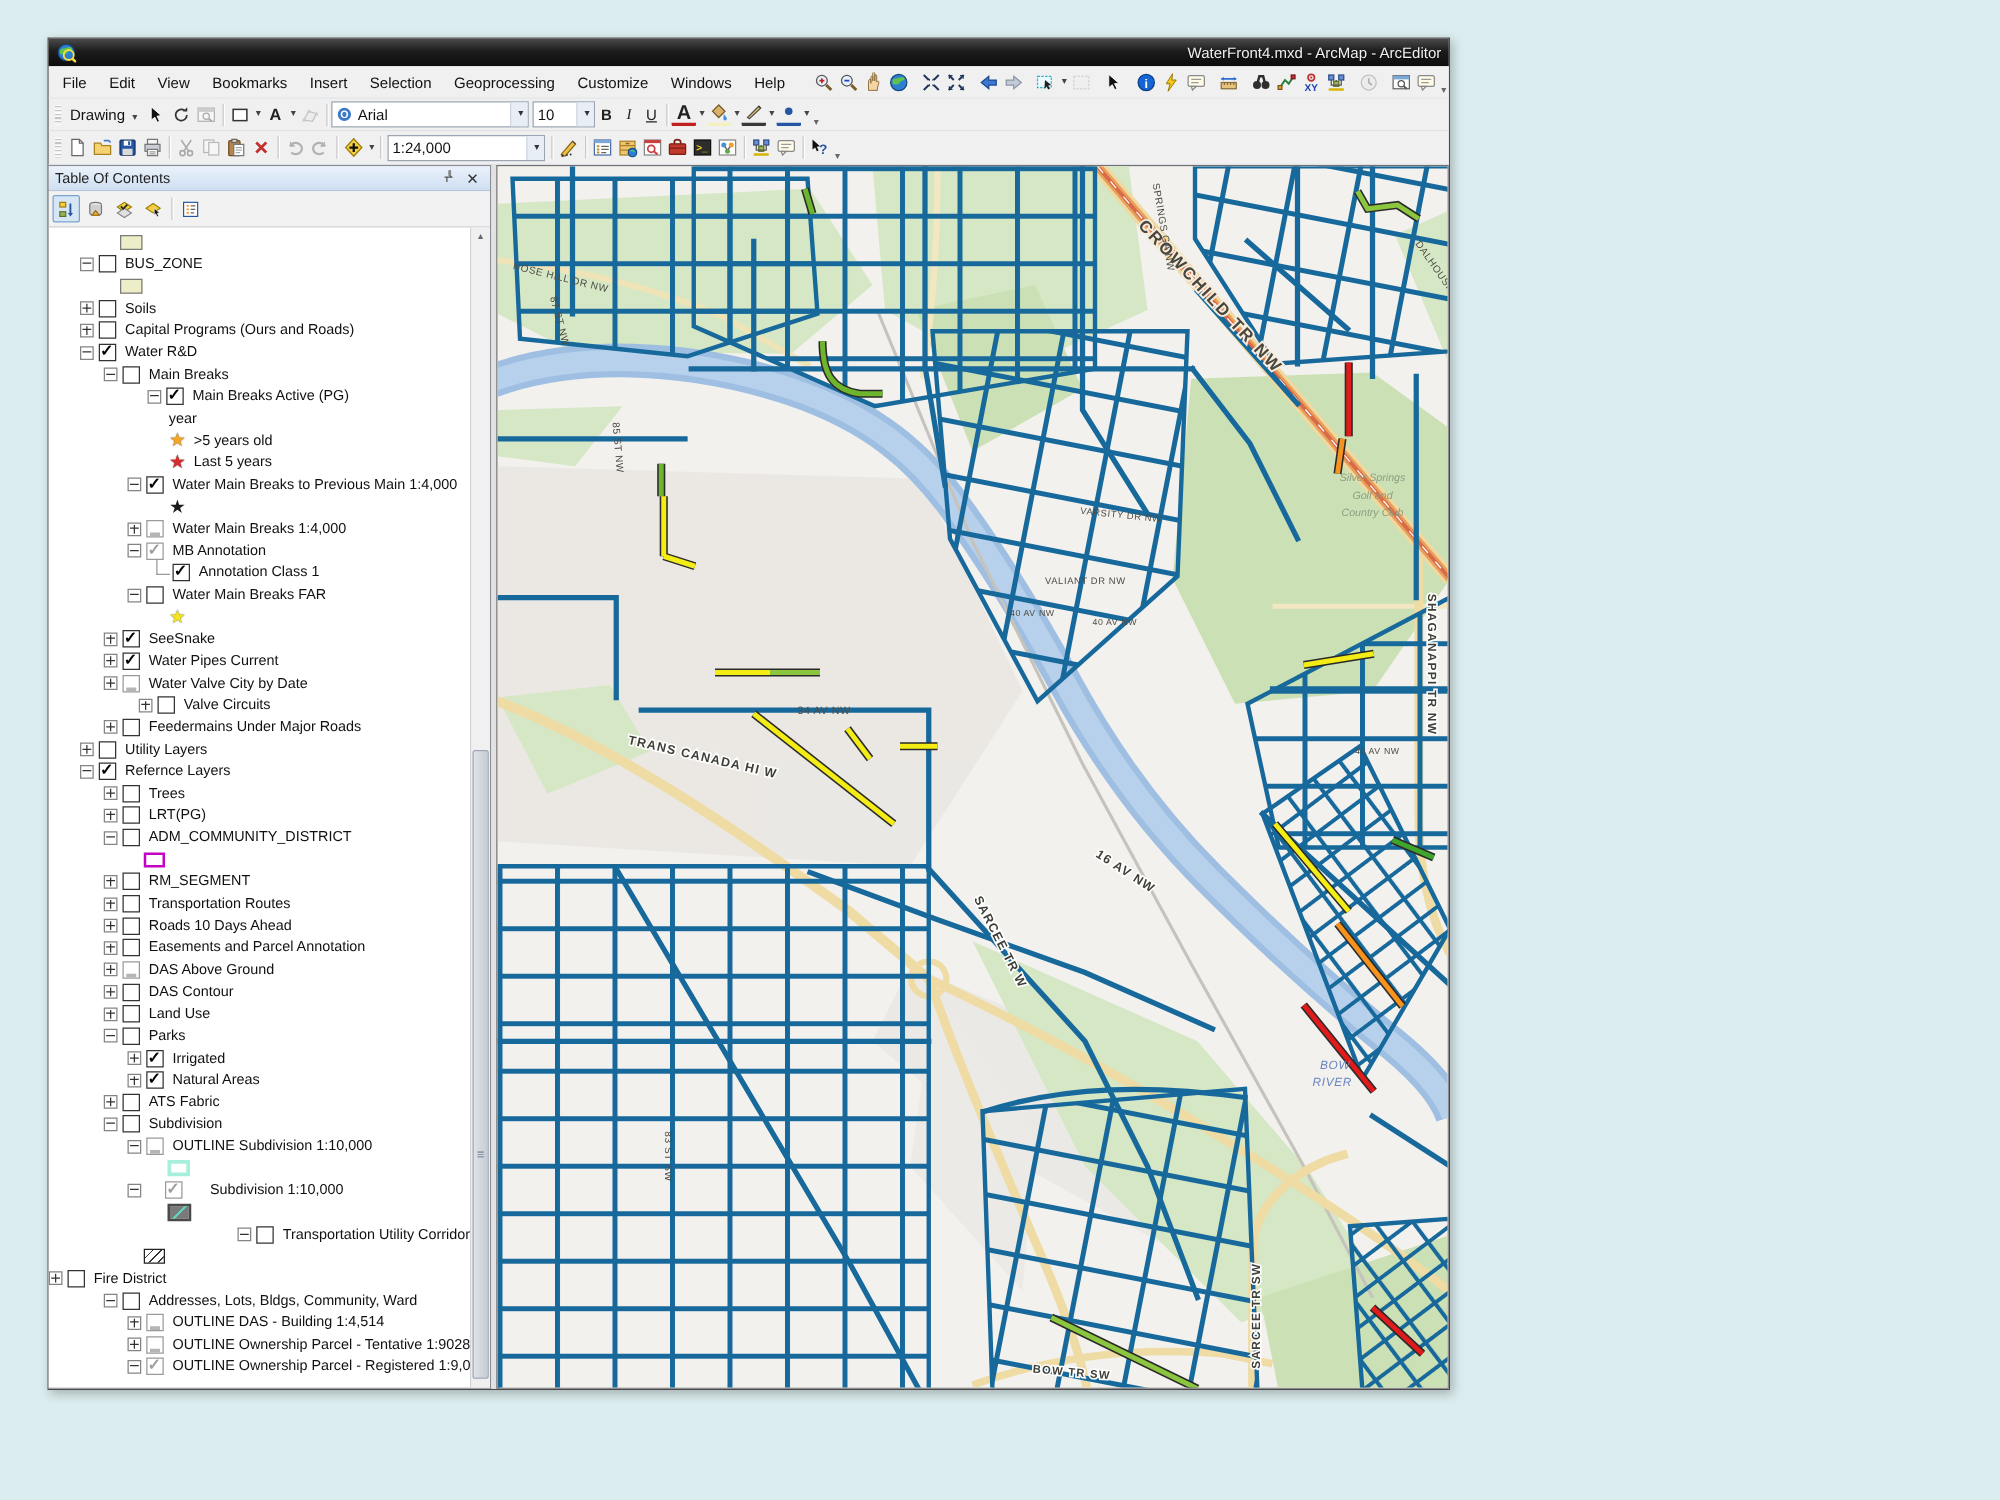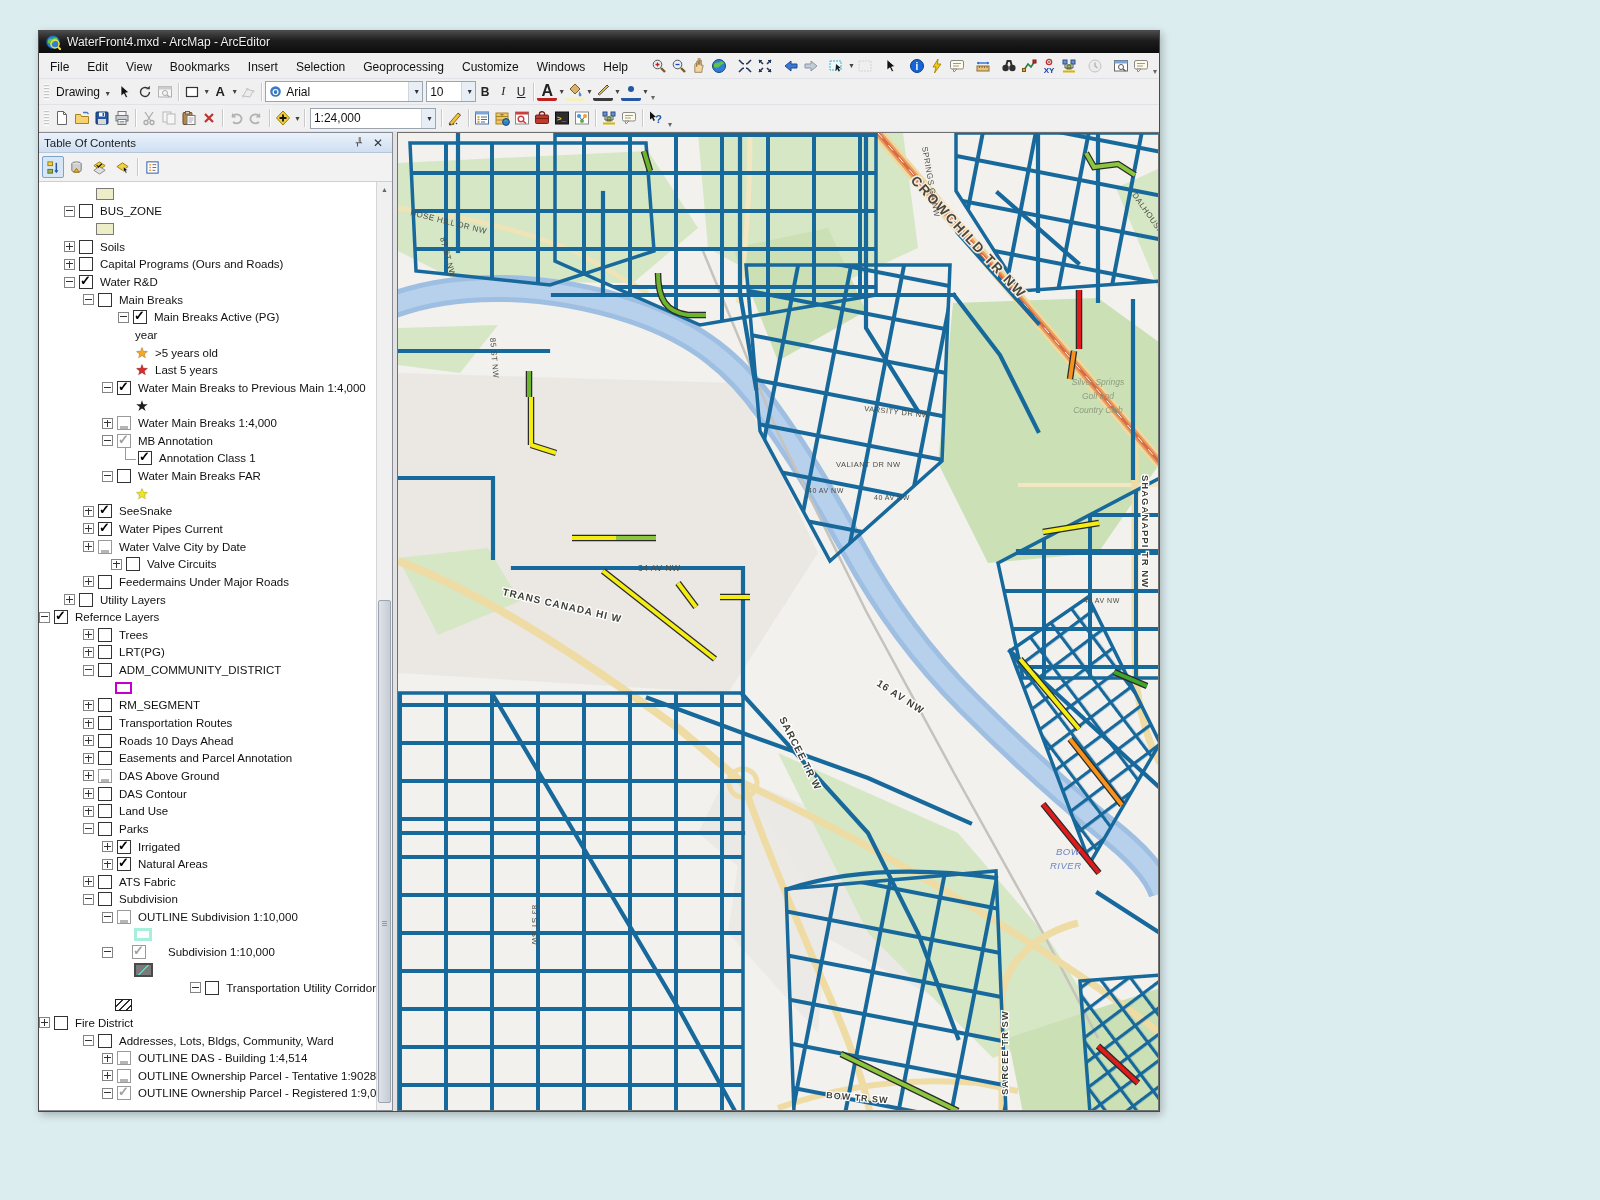--- a/index.html
+++ b/index.html
@@ -1,18 +1,18 @@
 <!DOCTYPE html>
 <html><head>
 <meta charset="utf-8">
 <style>
   html,body{margin:0;padding:0;width:1600px;height:1200px;background:#dcedef;font-family:"Liberation Sans",sans-serif;overflow:hidden;}
   #win{position:absolute;left:38px;top:30px;width:1120px;height:1080px;background:#f0f0f0;border:1px solid #4a4a4a;box-shadow:2px 3px 8px rgba(0,0,0,.25);display:flex;flex-direction:column;}
   
-  .titlebar{height:22px;background:linear-gradient(#4a4a4a,#1c1c1c 45%,#0c0c0c);display:flex;align-items:center;padding:0 6px;flex:0 0 auto;}
+  .titlebar{height:22px;background:linear-gradient(#4a4a4a,#1c1c1c 45%,#0c0c0c);display:flex;align-items:center;padding:0 6px;flex:0 0 auto;justify-content:space-between;}
   .titlebar .ttext{color:#f0f0f0;font-size:12px;margin-left:6px;text-shadow:0 1px 1px #000;}
   
   .bar{display:flex;align-items:center;background:#f0f0f0;border-bottom:1px solid #dfe3e8;padding:0 2px;flex:0 0 auto;}
   .menubar{height:25px;}
   .drawbar{height:25px;}
   .stdbar{height:26px;}
   .menu-item{font-size:12px;color:#111;padding:3px 9px;border-radius:2px;}
   .grip{width:5px;height:16px;margin:0 3px;background:repeating-linear-gradient(#fff 0 1px,#b9b9b9 1px 2px, transparent 2px 3px);opacity:.8;}
   .vsep{width:1px;height:18px;background:#c9c9c9;margin:0 3px;box-shadow:1px 0 0 #fff;}
   .tbi{width:20px;height:20px;display:flex;align-items:center;justify-content:center;border-radius:2px;flex:0 0 auto;}
@@ -790,21 +790,21 @@
             <div class="trow" style="padding-left: 44px;">
               <span class="exp plus"></span>
               <span class="cb off"></span>
               <span class="tlabel">Feedermains Under Major Roads</span>
             </div>
             <div class="trow" style="padding-left: 25px;">
               <span class="exp plus"></span>
               <span class="cb off"></span>
               <span class="tlabel">Utility Layers</span>
             </div>
-            <div class="trow" style="">
+            <div class="trow" style="padding-left: 25px;">
               <span class="exp minus"></span>
               <span class="cb on"></span>
               <span class="tlabel">Refernce Layers</span>
             </div>
             <div class="trow" style="padding-left: 44px;">
               <span class="exp plus"></span>
               <span class="cb off"></span>
               <span class="tlabel">Trees</span>
             </div>
             <div class="trow" style="padding-left: 44px;">

